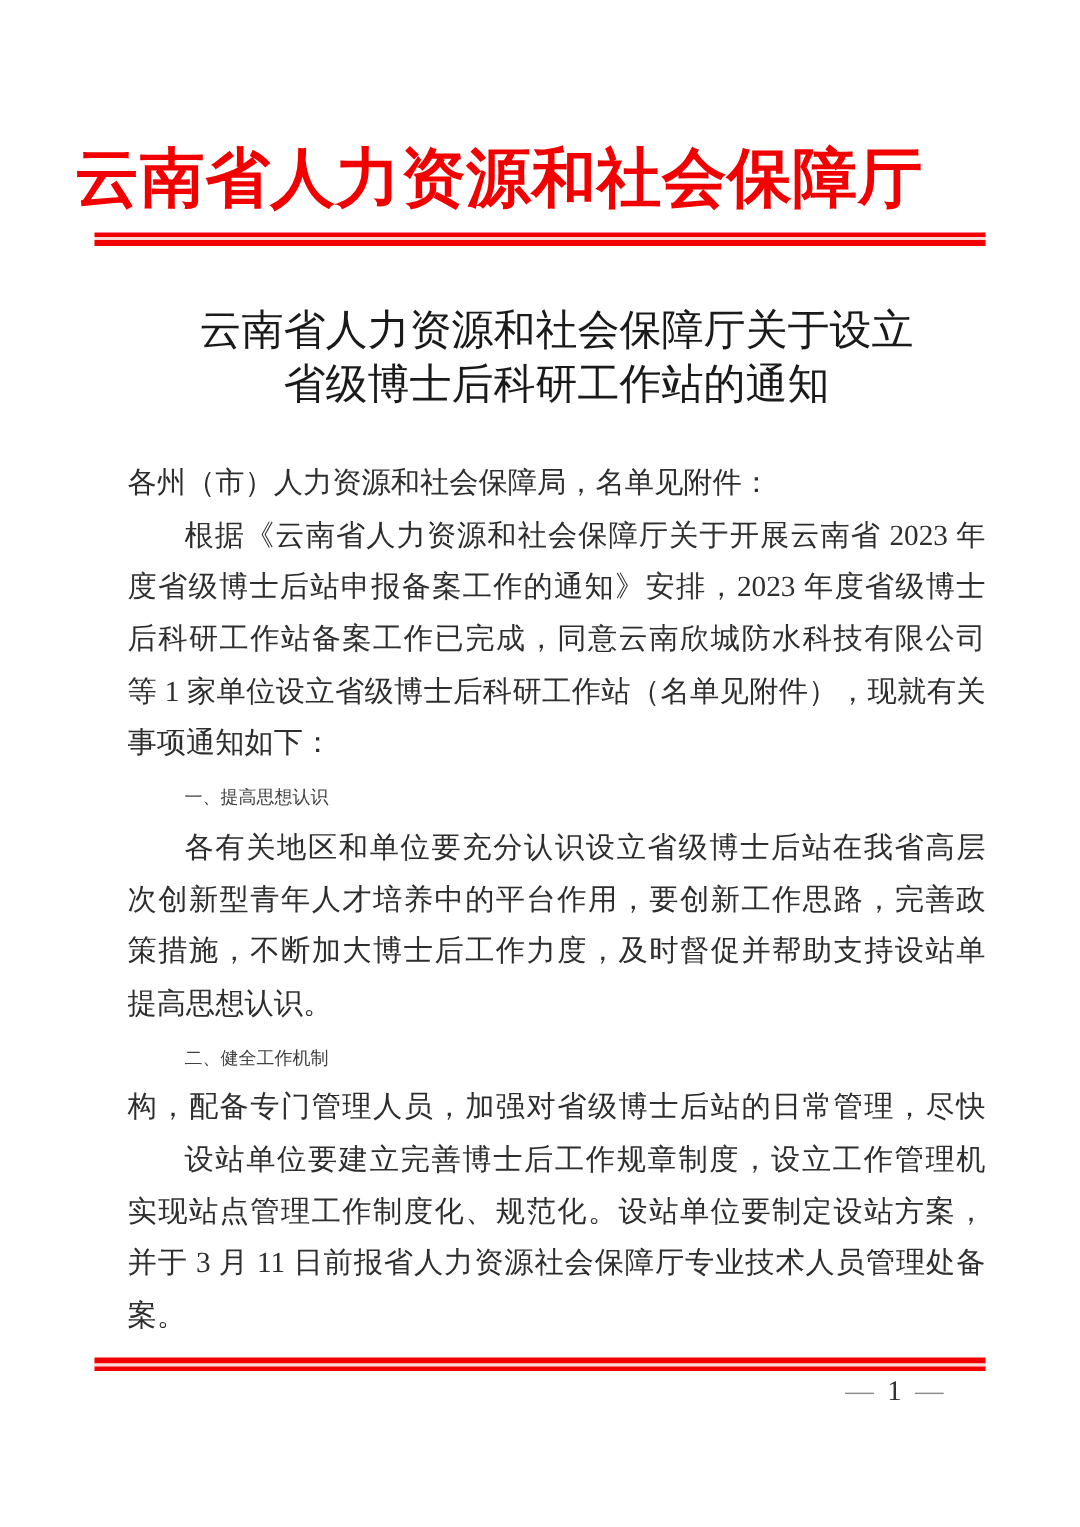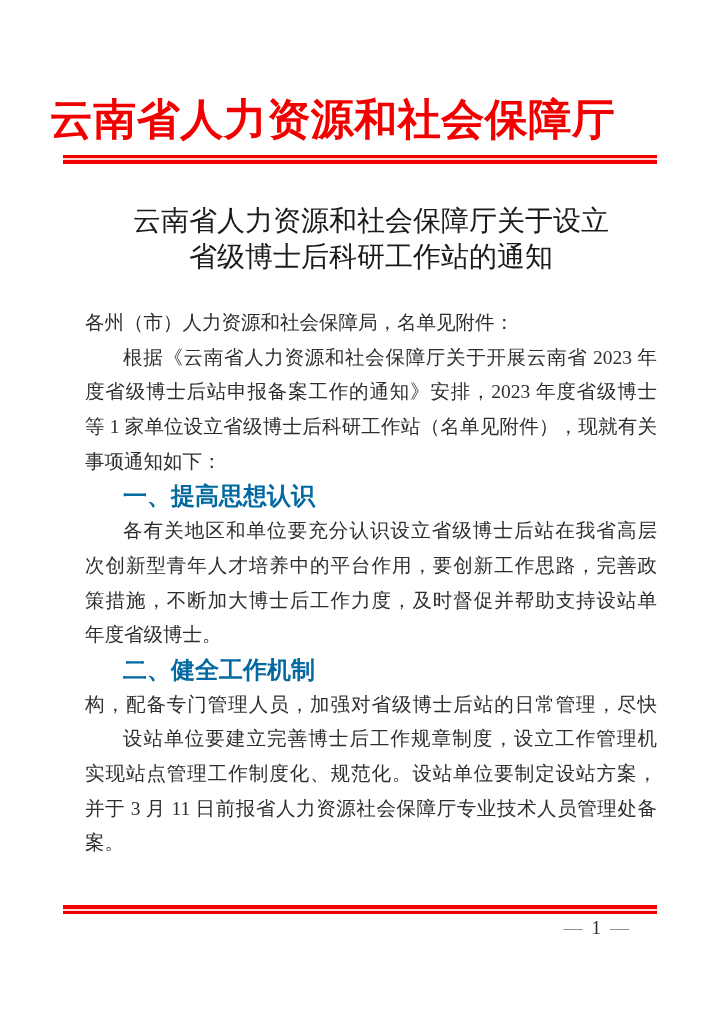--- a/index.html
+++ b/index.html
@@ -60,23 +60,23 @@
   .ln {
     height: 34.7px;
     line-height: 34.7px;
     overflow: hidden;
     text-align: left;
   }
   .ln.just { text-align: justify; text-align-last: justify; }
   .ln.indent { padding-left: 38px; }
   .ln.heading {
     font-family: "Liberation Sans", "DejaVu Sans", sans-serif;
-    font-weight: 700;
-    color: #0369a1;
-    font-size: 24px;
+    font-weight: 400;
+    color: #404040;
+    font-size: 12px;
   }
 
   
   .pagenum {
     position: absolute;
     top: 916px; left: 63px; width: 594px;
     height: 24px; line-height: 24px;
     text-align: right;
     padding-right: 28px;
     font-size: 19px;
@@ -100,27 +100,28 @@
 
   <div class="doc-title">
     <div>云南省人力资源和社会保障厅关于设立</div>
     <div>省级博士后科研工作站的通知</div>
   </div>
 
   <div class="body-block">
     <div class="ln">各州（市）人力资源和社会保障局，名单见附件：</div>
     <div class="ln just indent">根据《云南省人力资源和社会保障厅关于开展云南省 2023 年</div>
     <div class="ln just">度省级博士后站申报备案工作的通知》安排，2023 年度省级博士</div>
+    <div class="ln just">后科研工作站备案工作已完成，同意云南欣城防水科技有限公司</div>
     <div class="ln just">等 1 家单位设立省级博士后科研工作站（名单见附件），现就有关</div>
     <div class="ln">事项通知如下：</div>
     <div class="ln heading indent">一、提高思想认识</div>
     <div class="ln just indent">各有关地区和单位要充分认识设立省级博士后站在我省高层</div>
     <div class="ln just">次创新型青年人才培养中的平台作用，要创新工作思路，完善政</div>
     <div class="ln just">策措施，不断加大博士后工作力度，及时督促并帮助支持设站单</div>
-    <div class="ln">年度省级博士。</div>
+    <div class="ln">提高思想认识。</div>
     <div class="ln heading indent">二、健全工作机制</div>
     <div class="ln just">构，配备专门管理人员，加强对省级博士后站的日常管理，尽快</div>
     <div class="ln just indent">设站单位要建立完善博士后工作规章制度，设立工作管理机</div>
     <div class="ln just">实现站点管理工作制度化、规范化。设站单位要制定设站方案，</div>
     <div class="ln just">并于 3 月 11 日前报省人力资源社会保障厅专业技术人员管理处备</div>
     <div class="ln">案。</div>
   </div>
 
   <div class="rule rule-bottom">
     <div class="r1"></div>

